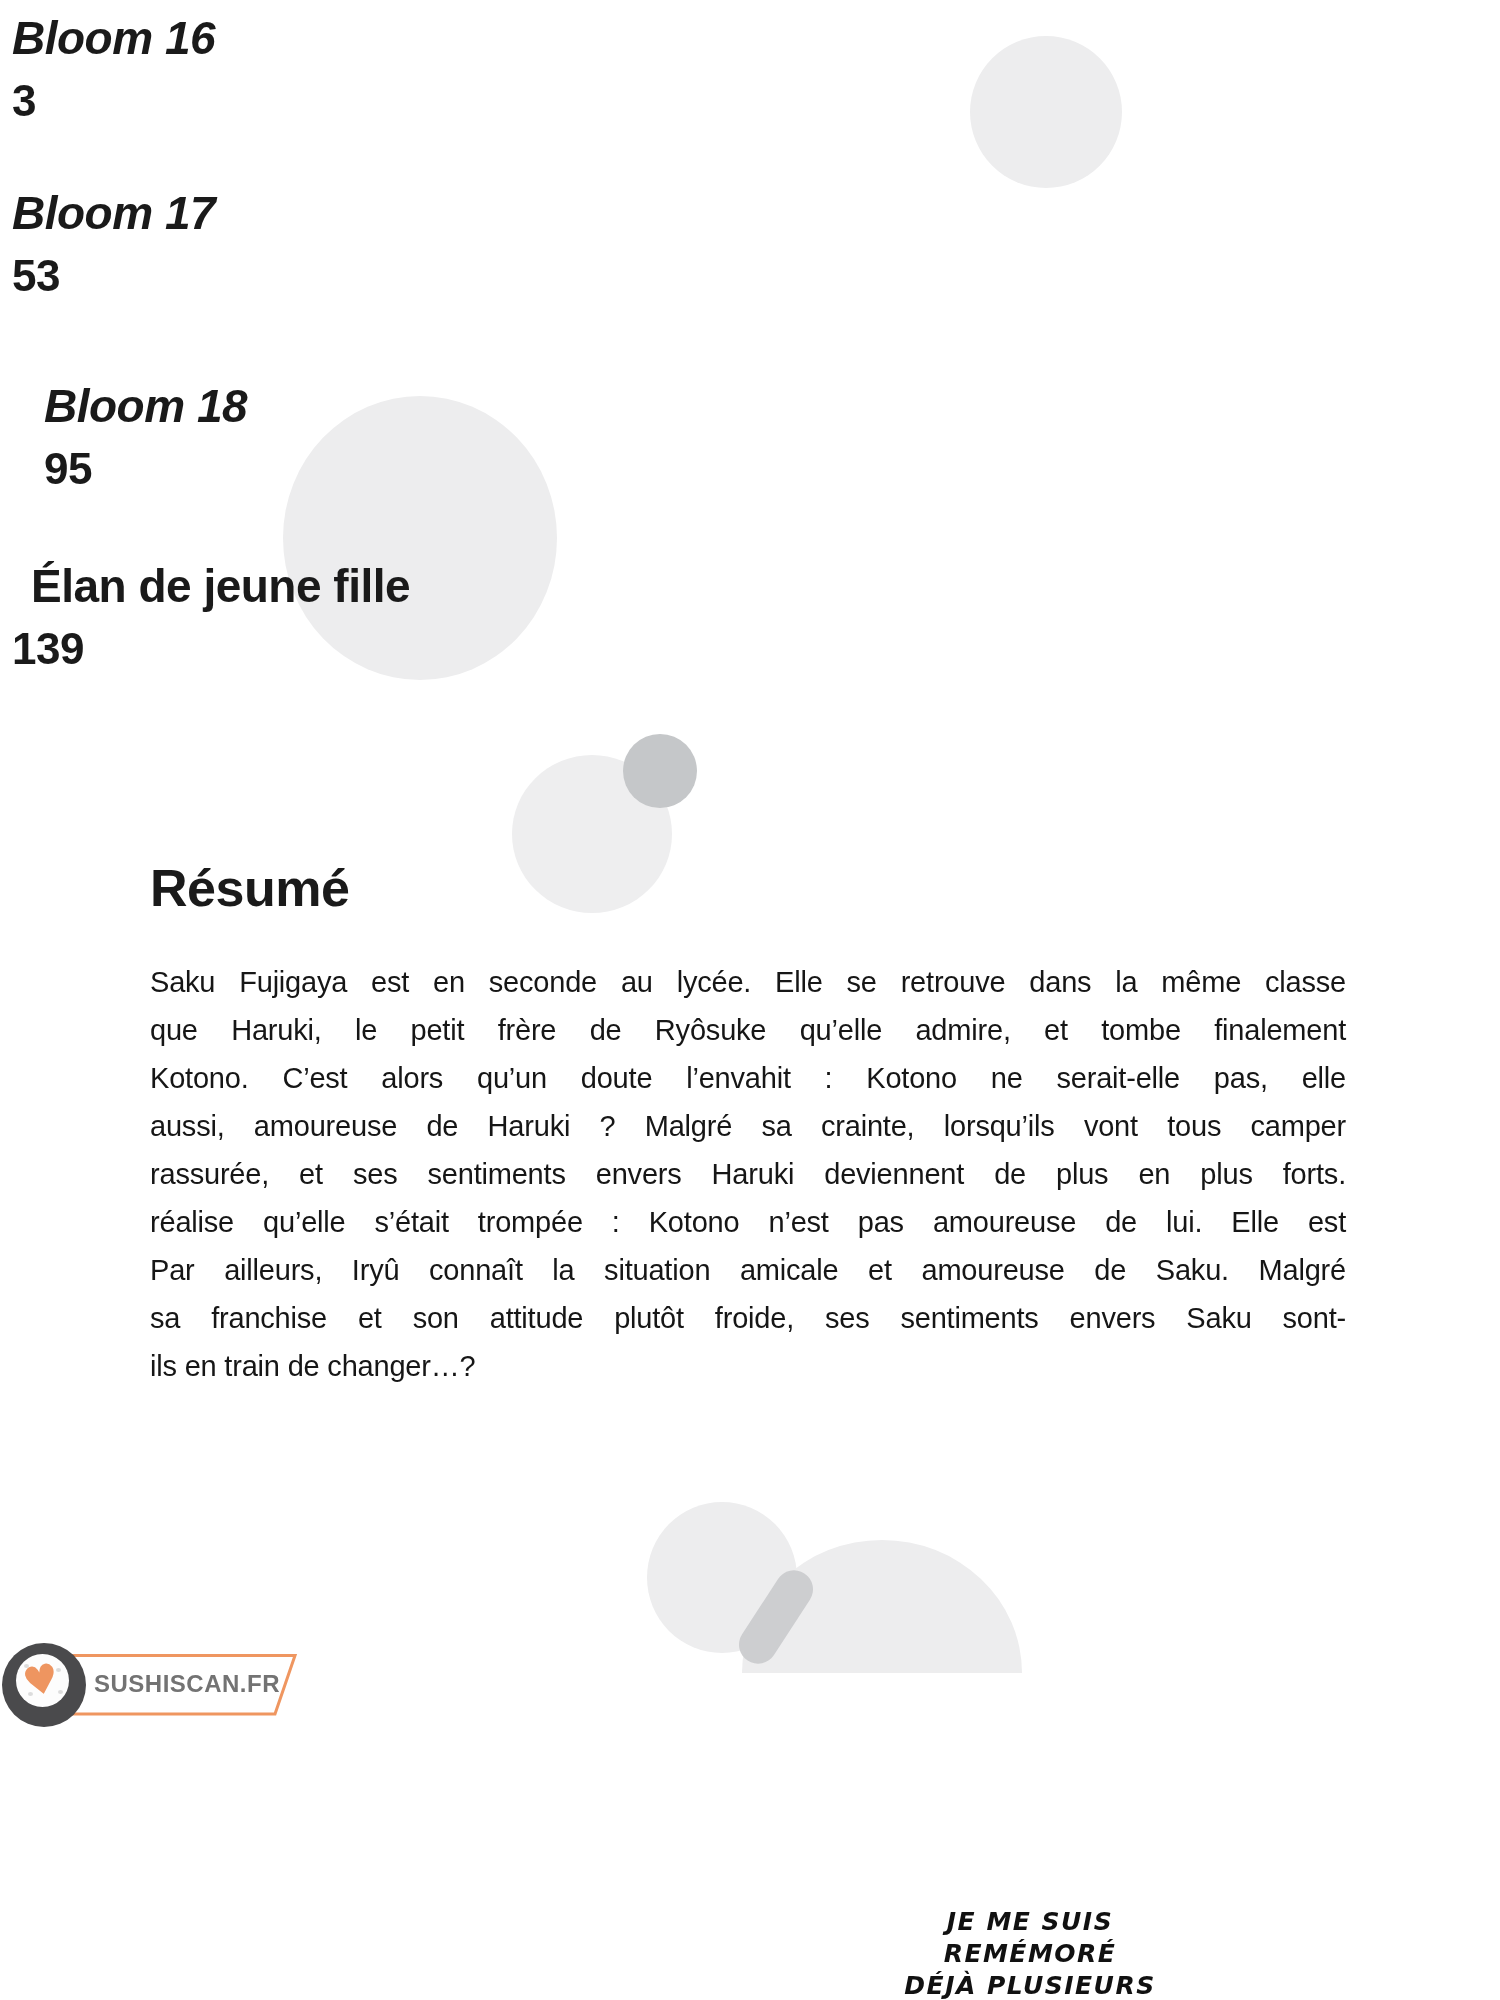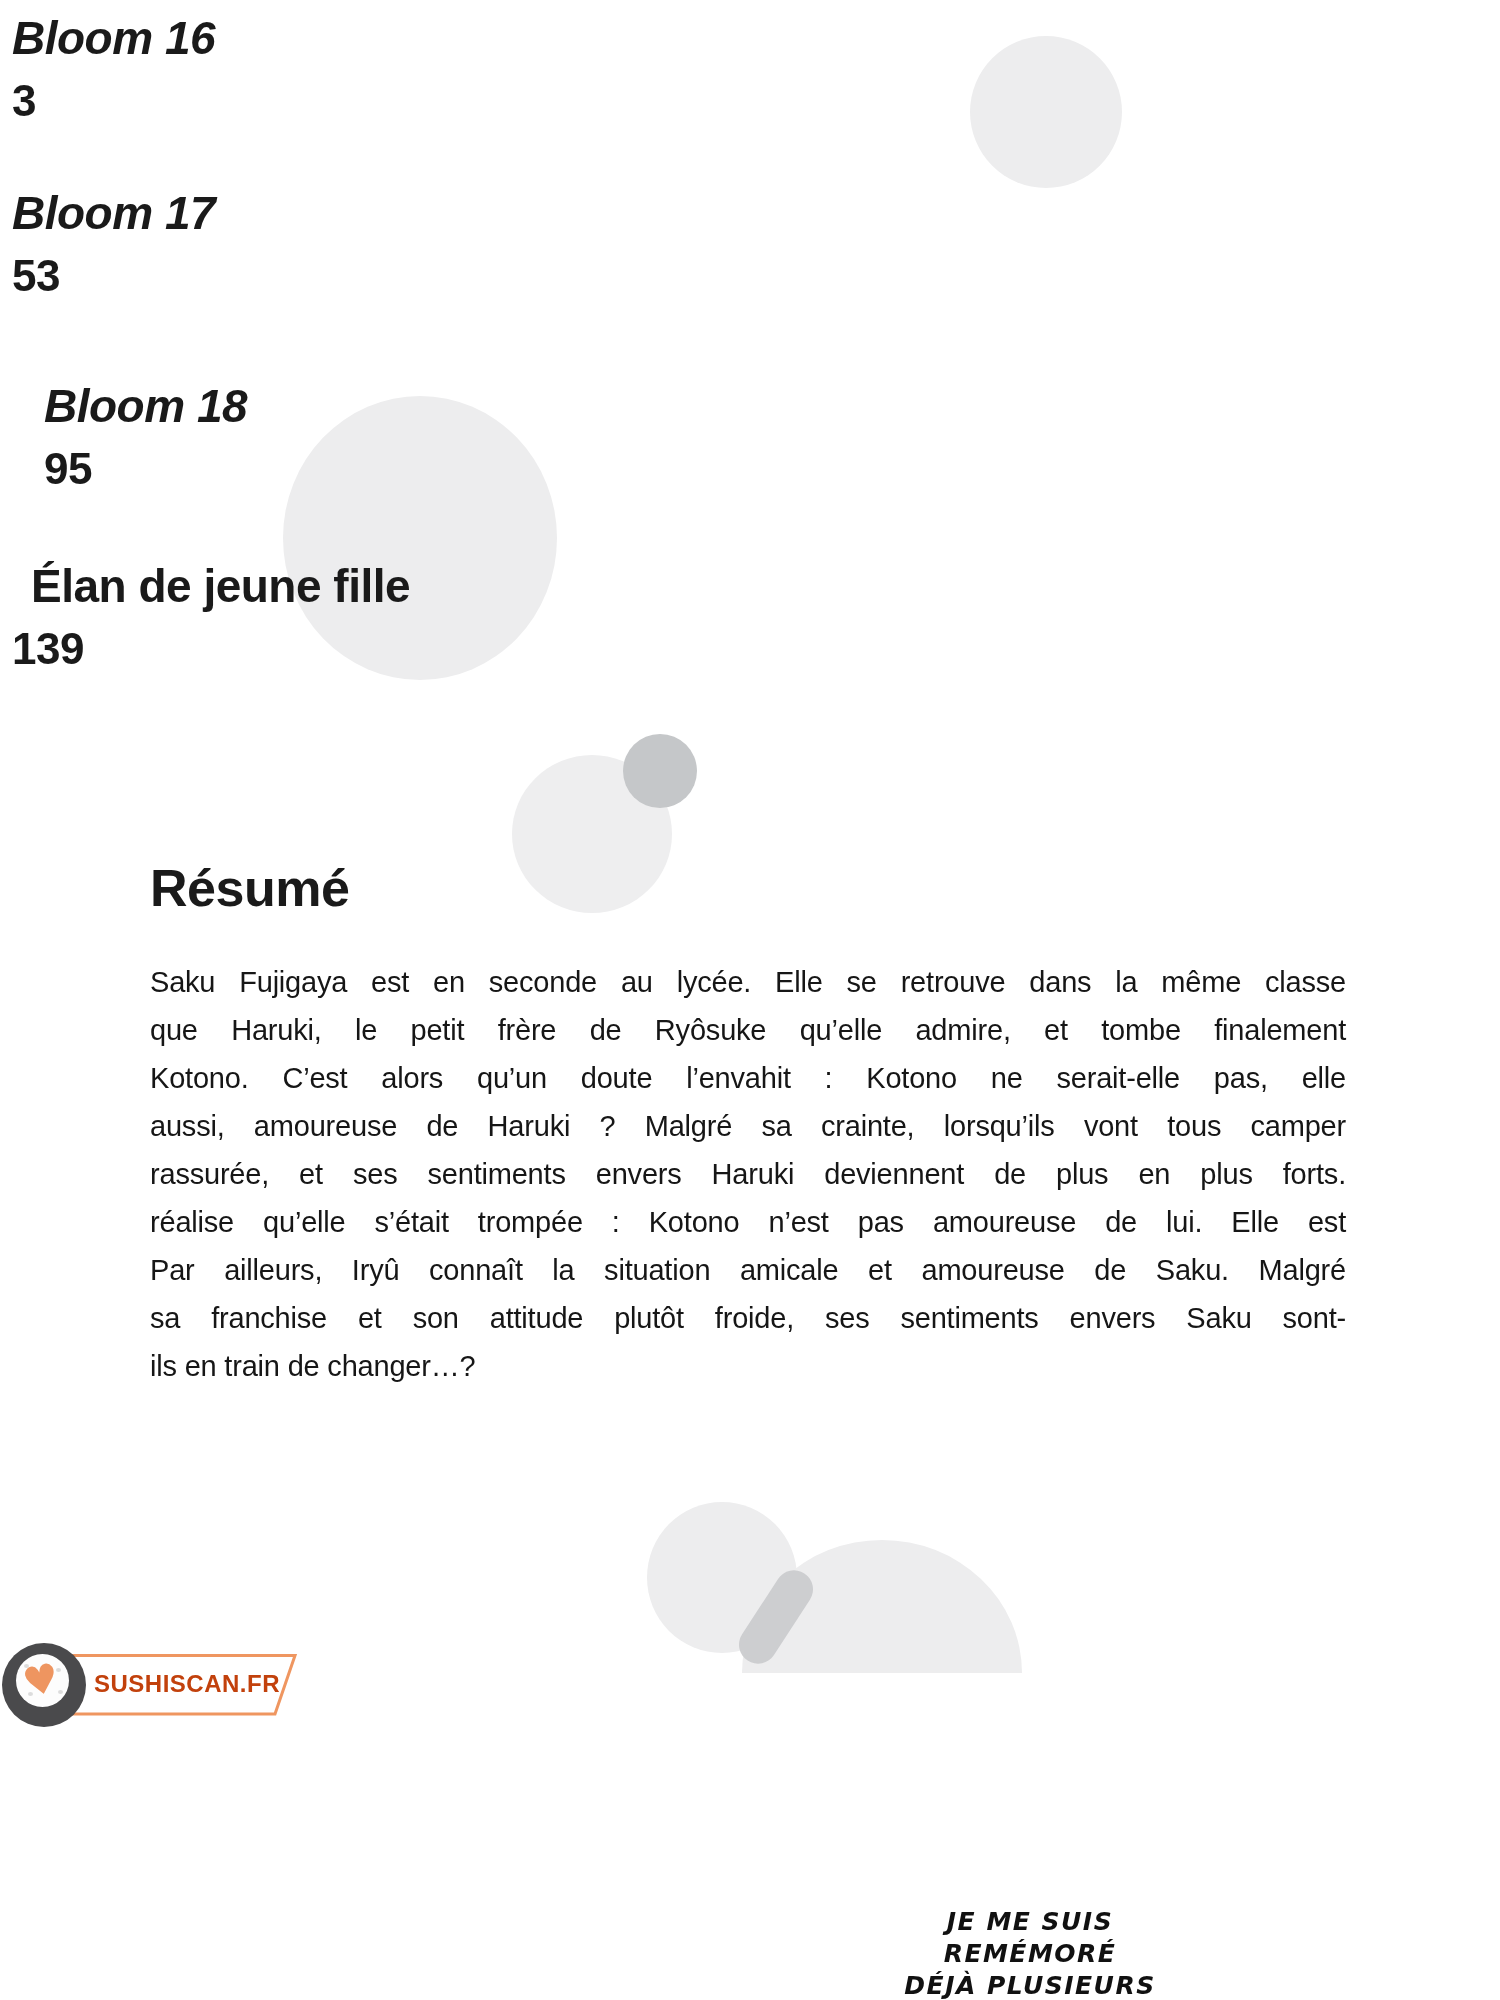--- a/index.html
+++ b/index.html
@@ -38,21 +38,21 @@
     font-size:29px;line-height:48px;height:48px;white-space:normal;
     text-align:justify;text-align-last:justify;letter-spacing:-0.2px;color:#161616;
   }
   .summary-line.last{text-align-last:left;}
   
   .logo{position:absolute;left:0px;top:1641px;width:310px;height:92px;z-index:3;}
   .logo-banner{position:absolute;left:66px;top:13px;width:232px;height:62px;}
   .logo-banner svg{display:block;}
   .logo-banner-label{
     position:absolute;left:28px;top:0;height:60px;display:flex;align-items:center;
-    color:#c2410c;font-weight:700;font-size:24px;letter-spacing:0.5px;
+    color:#737373;font-weight:700;font-size:24px;letter-spacing:0.5px;
   }
   .logo-ring{position:absolute;left:2px;top:2px;width:84px;height:84px;border-radius:50%;background:#4a4a4c;}
   .logo-inner{position:absolute;left:14px;top:11px;width:53px;height:53px;border-radius:50%;background:#fdfdfd;}
   .logo-heart{
     position:absolute;left:7px;top:2px;font-size:40px;line-height:48px;color:#ee9560;
     transform:rotate(-12deg);font-family:"DejaVu Sans",sans-serif;
   }
   .rice-dot{position:absolute;width:5px;height:4px;border-radius:50%;background:#dcdcdc;}
   
   .speech{

